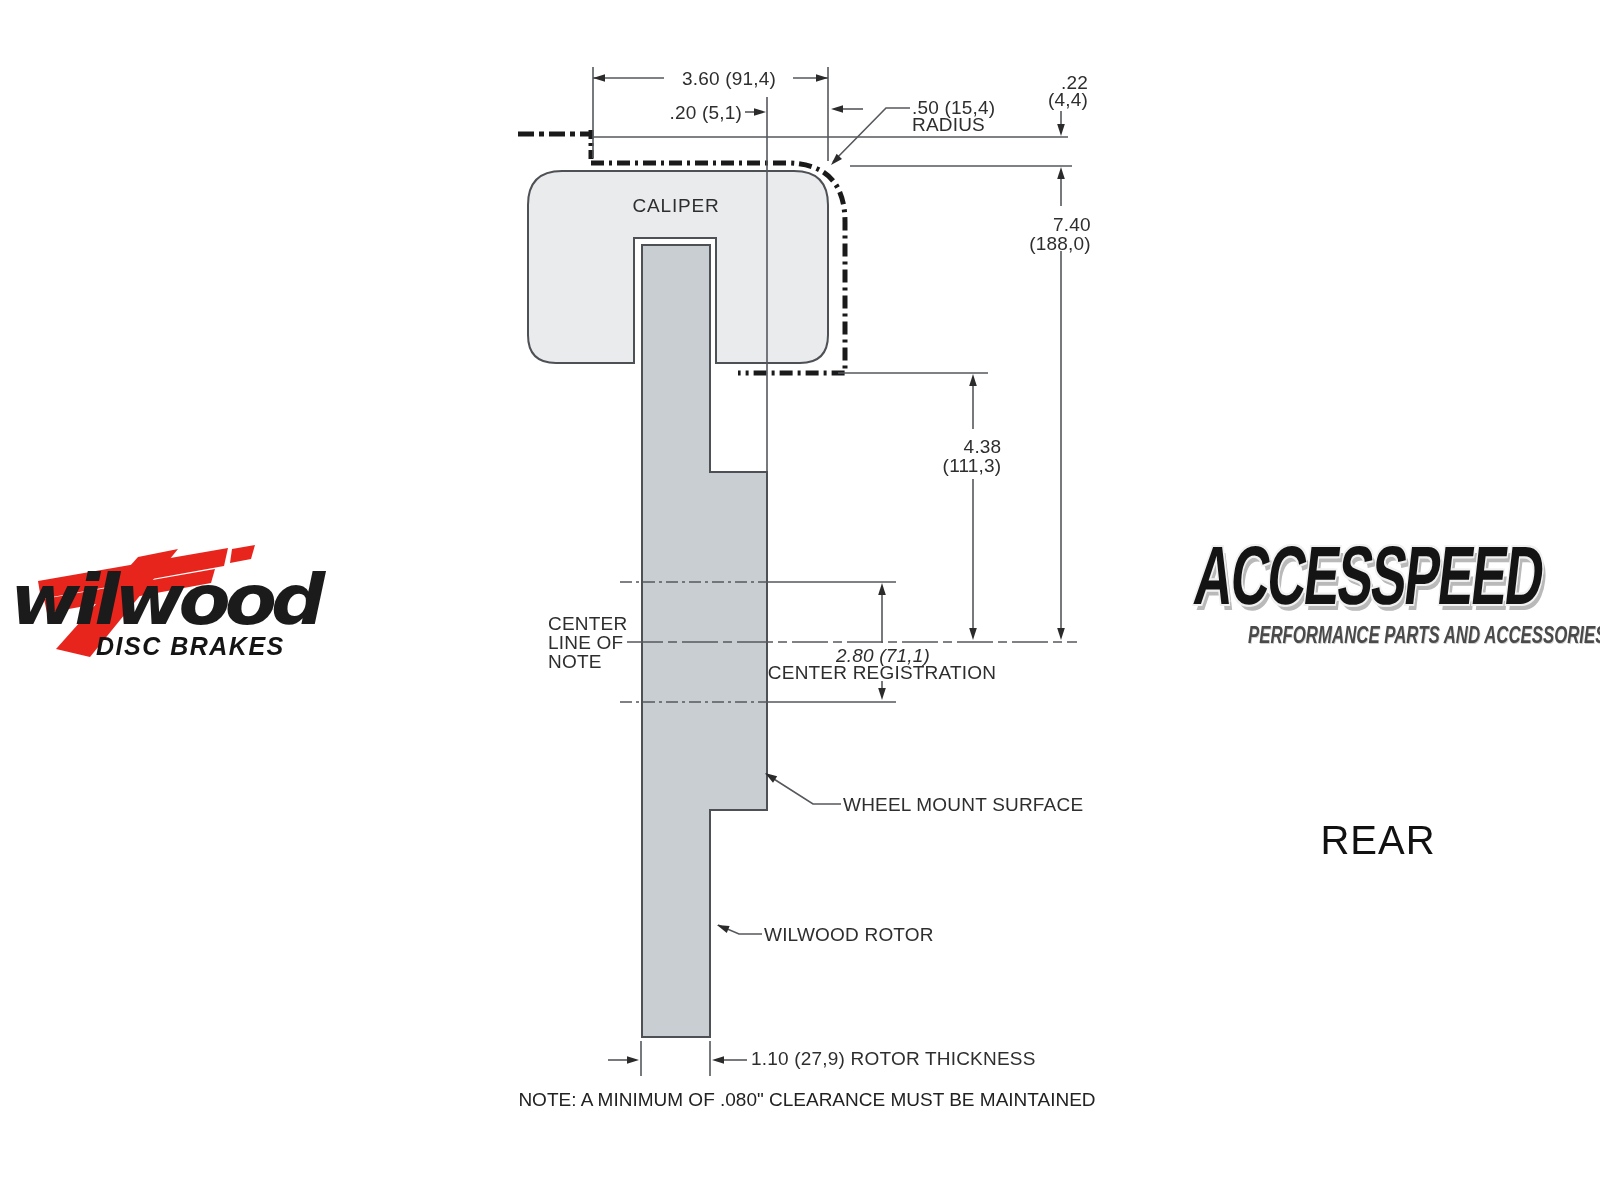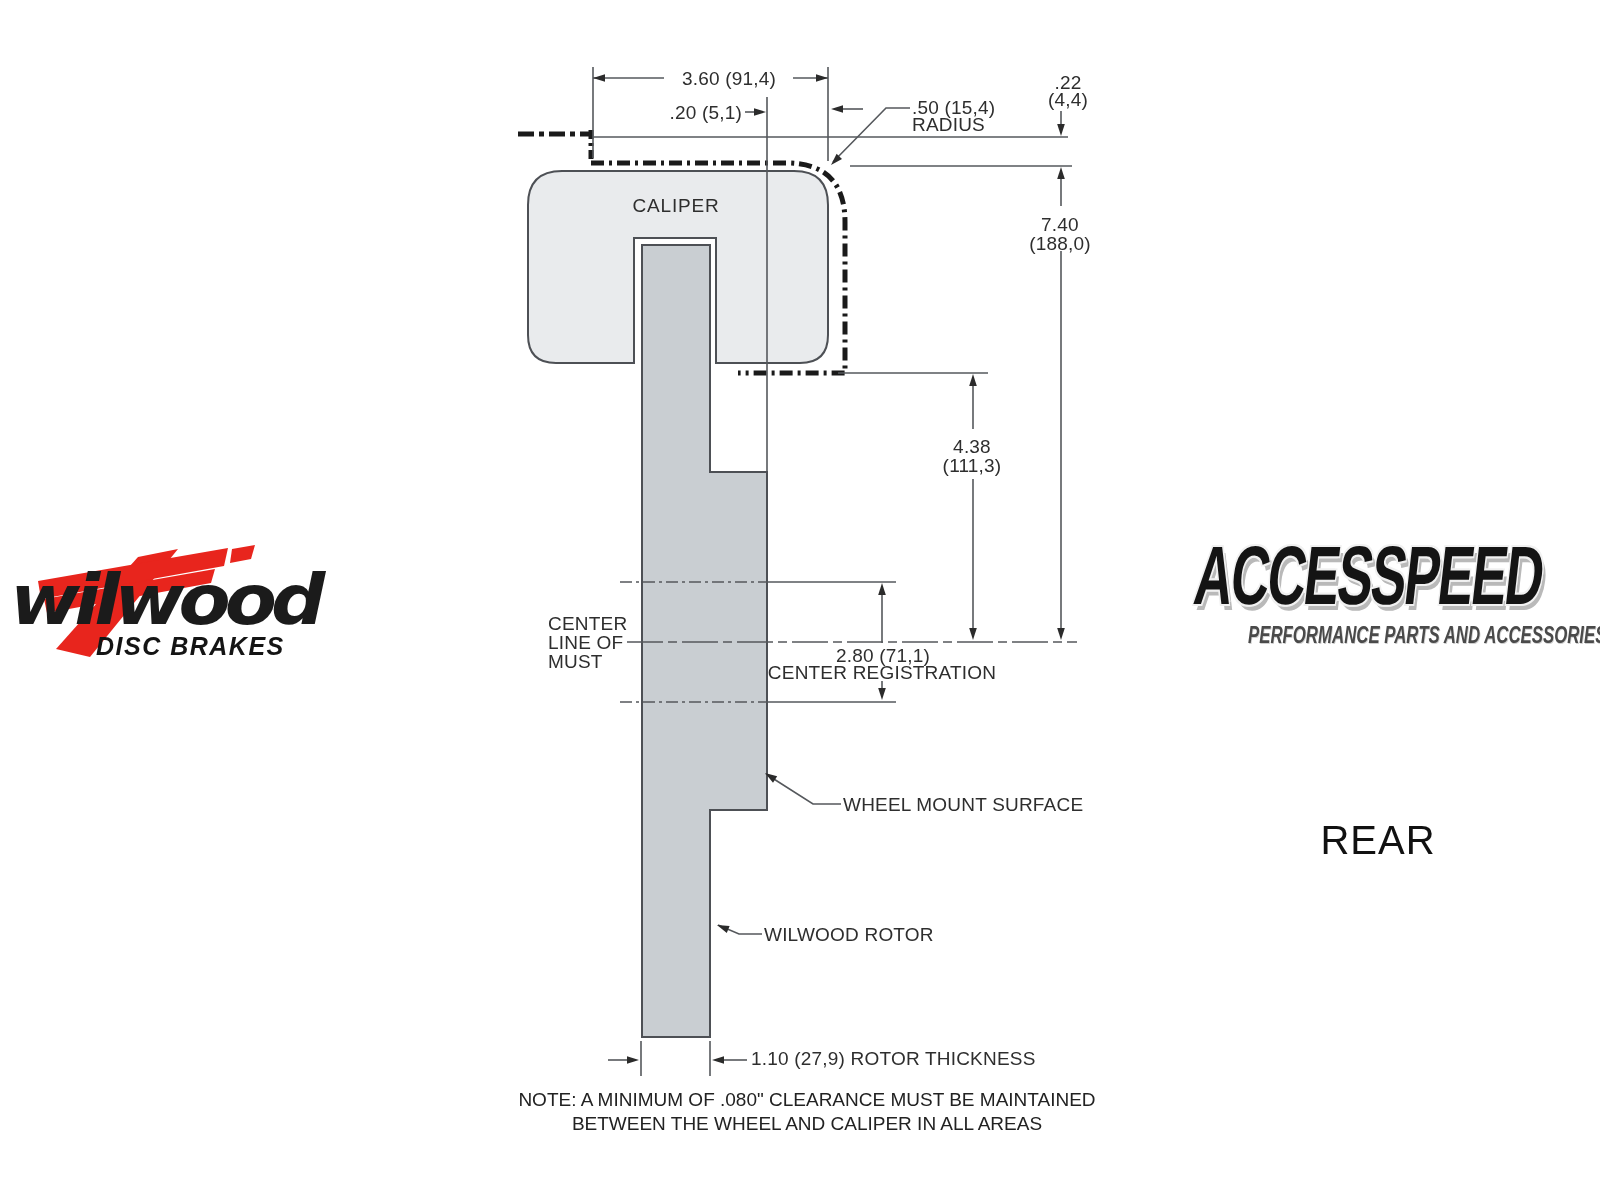--- a/index.html
+++ b/index.html
@@ -5,21 +5,21 @@
   html,body{margin:0;padding:0;}
   body{
     width:1600px;height:1200px;position:relative;background:#ffffff;
     font-family:"Liberation Sans","DejaVu Sans",sans-serif;overflow:hidden;
   }
   #drawing-svg{position:absolute;left:0;top:0;}
   .lbl{
     position:absolute;color:#2e2e2e;font-size:19px;line-height:19px;
     white-space:pre;letter-spacing:.2px;
   }
-  .ctr{transform:translateX(-50%);text-align:center;}
+  .ctr{transform:translateX(-50%);text-align:right;}
   .rt{text-align:left;}
   .tight{line-height:17px;}
   
   #wilwood-logo{position:absolute;left:10px;top:535px;width:315px;height:130px;}
   #wilwood-logo svg{position:absolute;left:0;top:0;}
   .wilwood-word{
     position:absolute;left:0px;top:30px;font-size:76px;line-height:76px;
     font-weight:bold;font-style:italic;letter-spacing:-6px;color:#1b1b1b;
     font-family:"DejaVu Sans",sans-serif;transform:scaleY(.92);transform-origin:0 0;
   }
@@ -132,32 +132,32 @@
 <div class="lbl tight" style="left:912px;top:99px;"><span>.50 (15,4)</span><br><span>RADIUS</span></div>
 
 <div class="lbl ctr tight" style="left:1060px;top:74px;margin-left:8px;"><span>.22</span><br><span>(4,4)</span></div>
 
 <div class="lbl ctr" style="left:676px;top:196px;letter-spacing:.8px;">CALIPER</div>
 
 <div class="lbl ctr" style="left:1060px;top:215px;"><span>7.40</span><br><span>(188,0)</span></div>
 
 <div class="lbl ctr" style="left:972px;top:437px;"><span>4.38</span><br><span>(111,3)</span></div>
 
-<div class="lbl" style="left:548px;top:614px;"><span>CENTER</span><br><span>LINE OF</span><br><span>MUST</span></div>
+<div class="lbl" style="left:548px;top:614px;"><span>CENTER</span><br><span>LINE OF</span><br><span>NOTE</span></div>
 
-<div class="lbl ctr" style="left:883px;top:646px;">2.80 (71,1)</div>
+<div class="lbl ctr" style="left:883px;top:646px;font-style:italic;">2.80 (71,1)</div>
 <div class="lbl ctr" style="left:882px;top:663px;">CENTER REGISTRATION</div>
 
 <div class="lbl" style="left:843px;top:795px;">WHEEL MOUNT SURFACE</div>
 
 <div class="lbl" style="left:764px;top:925px;">WILWOOD ROTOR</div>
 
 <div class="lbl" style="left:751px;top:1049px;">1.10 (27,9) ROTOR THICKNESS</div>
 
-<div id="note-text"><span>NOTE: A MINIMUM OF .080" CLEARANCE MUST BE MAINTAINED</span><br><span>BETWEEN THE WHEEL AND CALIPER IN ALL AREAS</span></div>
+<div id="note-text"><span>NOTE: A MINIMUM OF .080" CLEARANCE MUST BE MAINTAINED</span><br></div>
 
 <div id="wilwood-logo">
   <svg width="315" height="130" viewBox="0 0 315 130">
     <g fill="#e8251d" stroke="none">
       <path d="M 128,22 L 168,14 L 80,122 L 46,114 Z"></path>
       <path d="M 28,46 L 218,13 L 214,31 L 31,64 Z"></path>
       <path d="M 34,64 L 205,34 L 201,48 L 37,78 Z"></path>
       <path d="M 222,14 L 245,10 L 241,24 L 220,28 Z"></path>
     </g>
   </svg>

